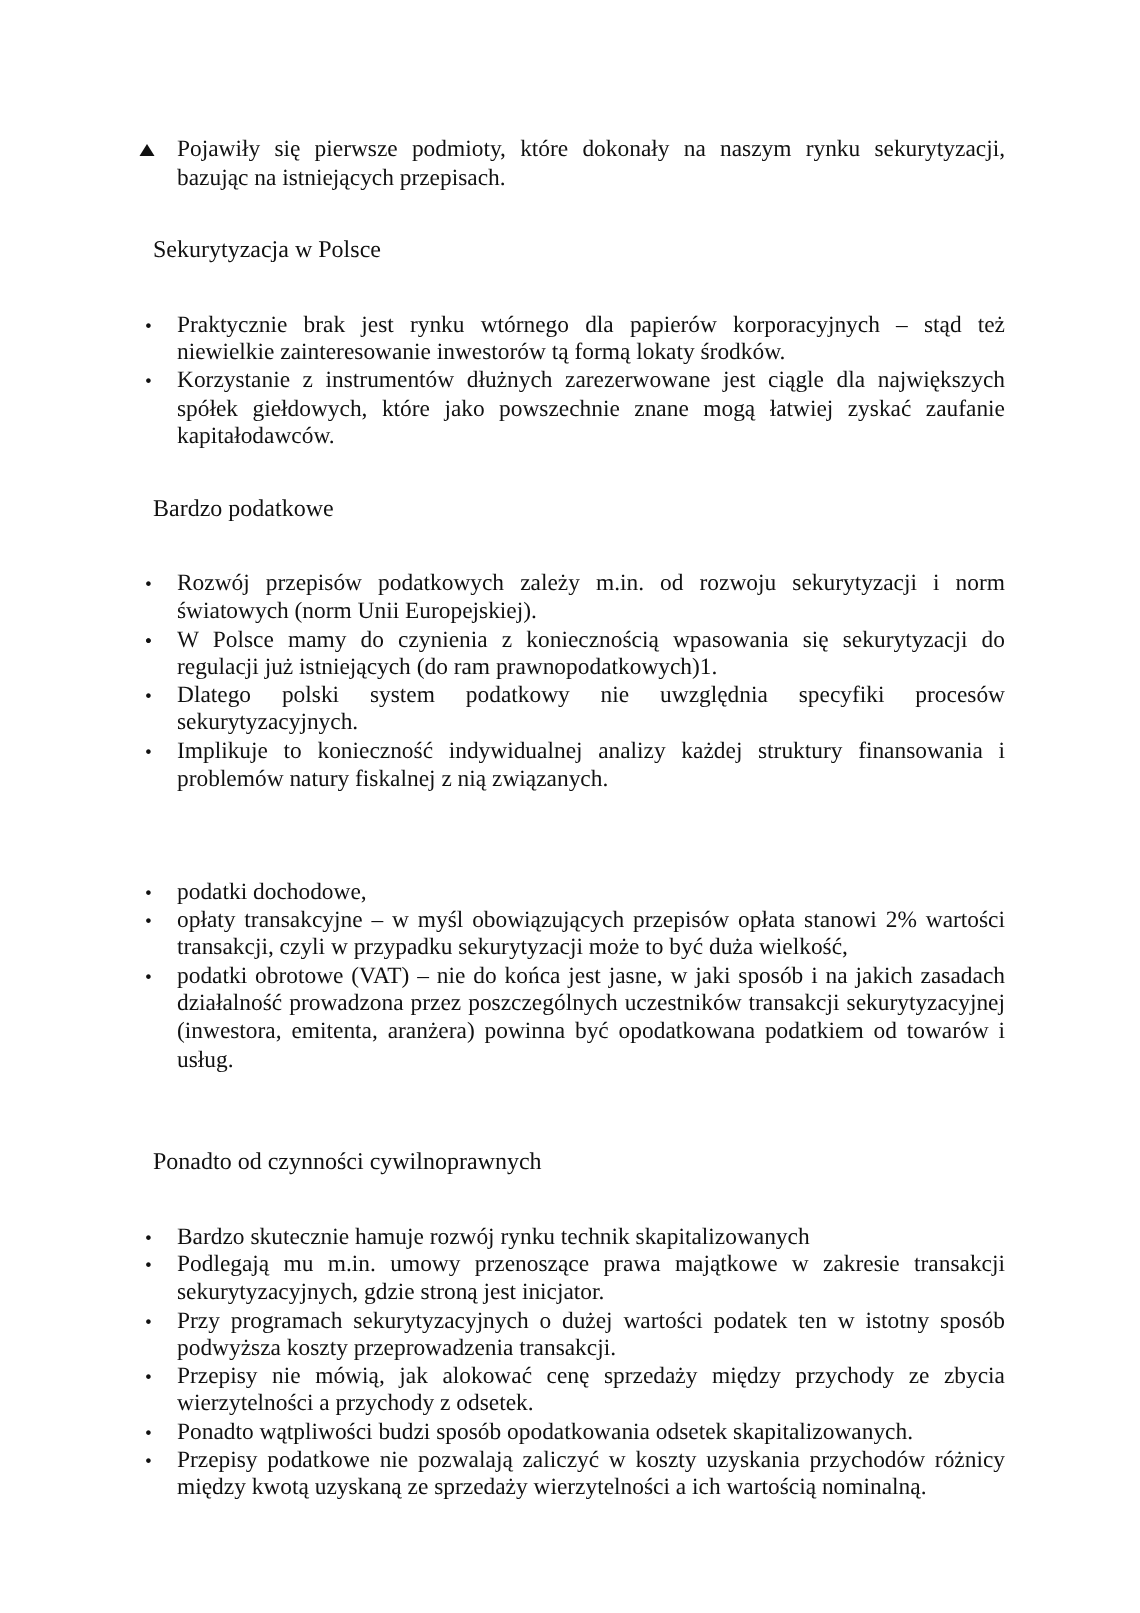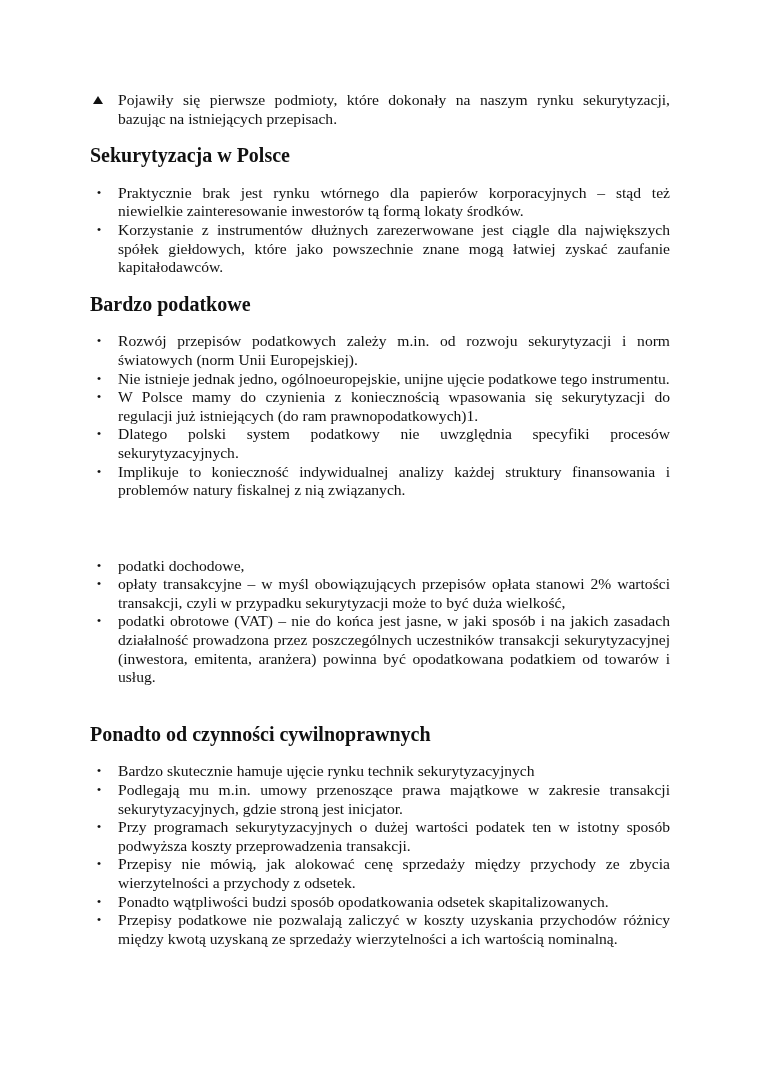--- a/index.html
+++ b/index.html
@@ -15,21 +15,21 @@
     .bullet {
       position: absolute; left: 4px; top: 0; width: 10px; text-align: center;
       font-size: 13px;
     }
     .tri {
       position: absolute; left: 3px; top: 5px; width: 0; height: 0;
       border-left: 5px solid transparent; border-right: 5px solid transparent;
       border-bottom: 8px solid #111;
     }
     h2.heading {
-      font-size: 20px; font-weight: bold; margin: 0; padding: 0; line-height: 18.6px;
+      font-size: 16px; font-weight: normal; margin: 12px; padding: 0; line-height: 18.6px;
     }
     .gap-a { height: 18px; }
     .gap-b { height: 19px; }
     .gap-c { height: 38px; }
   </style>
 </head>
 <body>
 
 <div class="page">
   <div class="content">
@@ -47,39 +47,39 @@
     <ul class="list">
       <li><span class="bullet">•</span><span>Praktycznie brak jest rynku wtórnego dla papierów korporacyjnych – stąd też niewielkie zainteresowanie inwestorów tą formą lokaty środków.</span></li>
       <li><span class="bullet">•</span><span>Korzystanie z instrumentów dłużnych zarezerwowane jest ciągle dla największych spółek giełdowych, które jako powszechnie znane mogą łatwiej zyskać zaufanie kapitałodawców.</span></li>
     </ul>
 
     <div class="gap-a"></div>
     <h2 class="heading">Bardzo podatkowe</h2>
     <div class="gap-b"></div>
     <ul class="list">
       <li><span class="bullet">•</span><span>Rozwój przepisów podatkowych zależy m.in. od rozwoju sekurytyzacji i norm światowych (norm Unii Europejskiej).</span></li>
-      <li><span class="bullet">•</span><span>Nie istnieje jednak jedno, ogólnoeuropejskie, unijne ujęcie podatkowe tego instrumentu.</span></li>
+      <li><span class="bullet">•</span></li>
       <li><span class="bullet">•</span><span>W Polsce mamy do czynienia z koniecznością wpasowania się sekurytyzacji do regulacji już istniejących (do ram prawnopodatkowych)1.</span></li>
       <li><span class="bullet">•</span><span>Dlatego polski system podatkowy nie uwzględnia specyfiki procesów sekurytyzacyjnych.</span></li>
       <li><span class="bullet">•</span><span>Implikuje to konieczność indywidualnej analizy każdej struktury finansowania i problemów natury fiskalnej z nią związanych.</span></li>
     </ul>
 
     <div class="gap-c"></div>
     <div class="gap-b"></div>
     <ul class="list">
       <li><span class="bullet">•</span><span>podatki dochodowe,</span></li>
       <li><span class="bullet">•</span><span>opłaty transakcyjne – w myśl obowiązujących przepisów opłata stanowi 2% wartości transakcji, czyli w przypadku sekurytyzacji może to być duża wielkość,</span></li>
       <li><span class="bullet">•</span><span>podatki obrotowe (VAT) – nie do końca jest jasne, w jaki sposób i na jakich zasadach działalność prowadzona przez poszczególnych uczestników transakcji sekurytyzacyjnej (inwestora, emitenta, aranżera) powinna być opodatkowana podatkiem od towarów i usług.</span></li>
     </ul>
 
     <div class="gap-c"></div>
     <h2 class="heading">Ponadto od czynności cywilnoprawnych</h2>
     <div class="gap-b"></div>
     <ul class="list">
-      <li><span class="bullet">•</span><span>Bardzo skutecznie hamuje ujęcie rynku technik sekurytyzacyjnych</span></li>
+      <li><span class="bullet">•</span><span>Bardzo skutecznie hamuje rozwój rynku technik skapitalizowanych</span></li>
       <li><span class="bullet">•</span><span>Podlegają mu m.in. umowy przenoszące prawa majątkowe w zakresie transakcji sekurytyzacyjnych, gdzie stroną jest inicjator.</span></li>
       <li><span class="bullet">•</span><span>Przy programach sekurytyzacyjnych o dużej wartości podatek ten w istotny sposób podwyższa koszty przeprowadzenia transakcji.</span></li>
       <li><span class="bullet">•</span><span>Przepisy nie mówią, jak alokować cenę sprzedaży między przychody ze zbycia wierzytelności a przychody z odsetek.</span></li>
       <li><span class="bullet">•</span><span>Ponadto wątpliwości budzi sposób opodatkowania odsetek skapitalizowanych.</span></li>
       <li><span class="bullet">•</span><span>Przepisy podatkowe nie pozwalają zaliczyć w koszty uzyskania przychodów różnicy między kwotą uzyskaną ze sprzedaży wierzytelności a ich wartością nominalną.</span></li>
     </ul>
 
   </div>
 </div>
 

